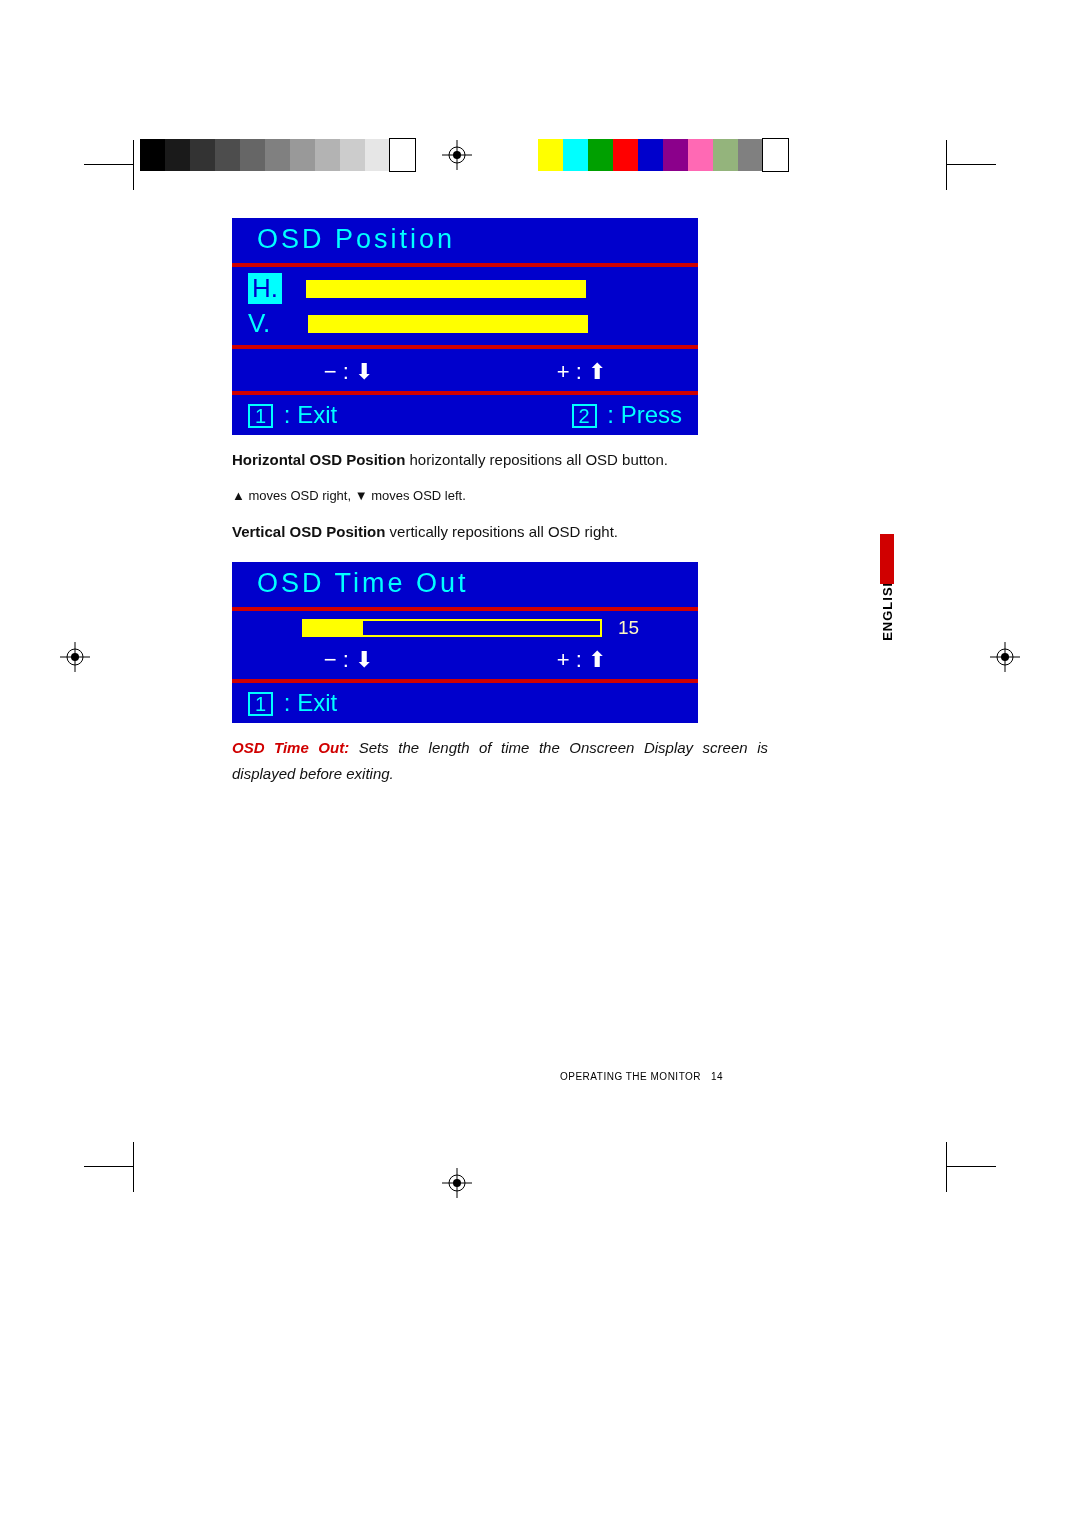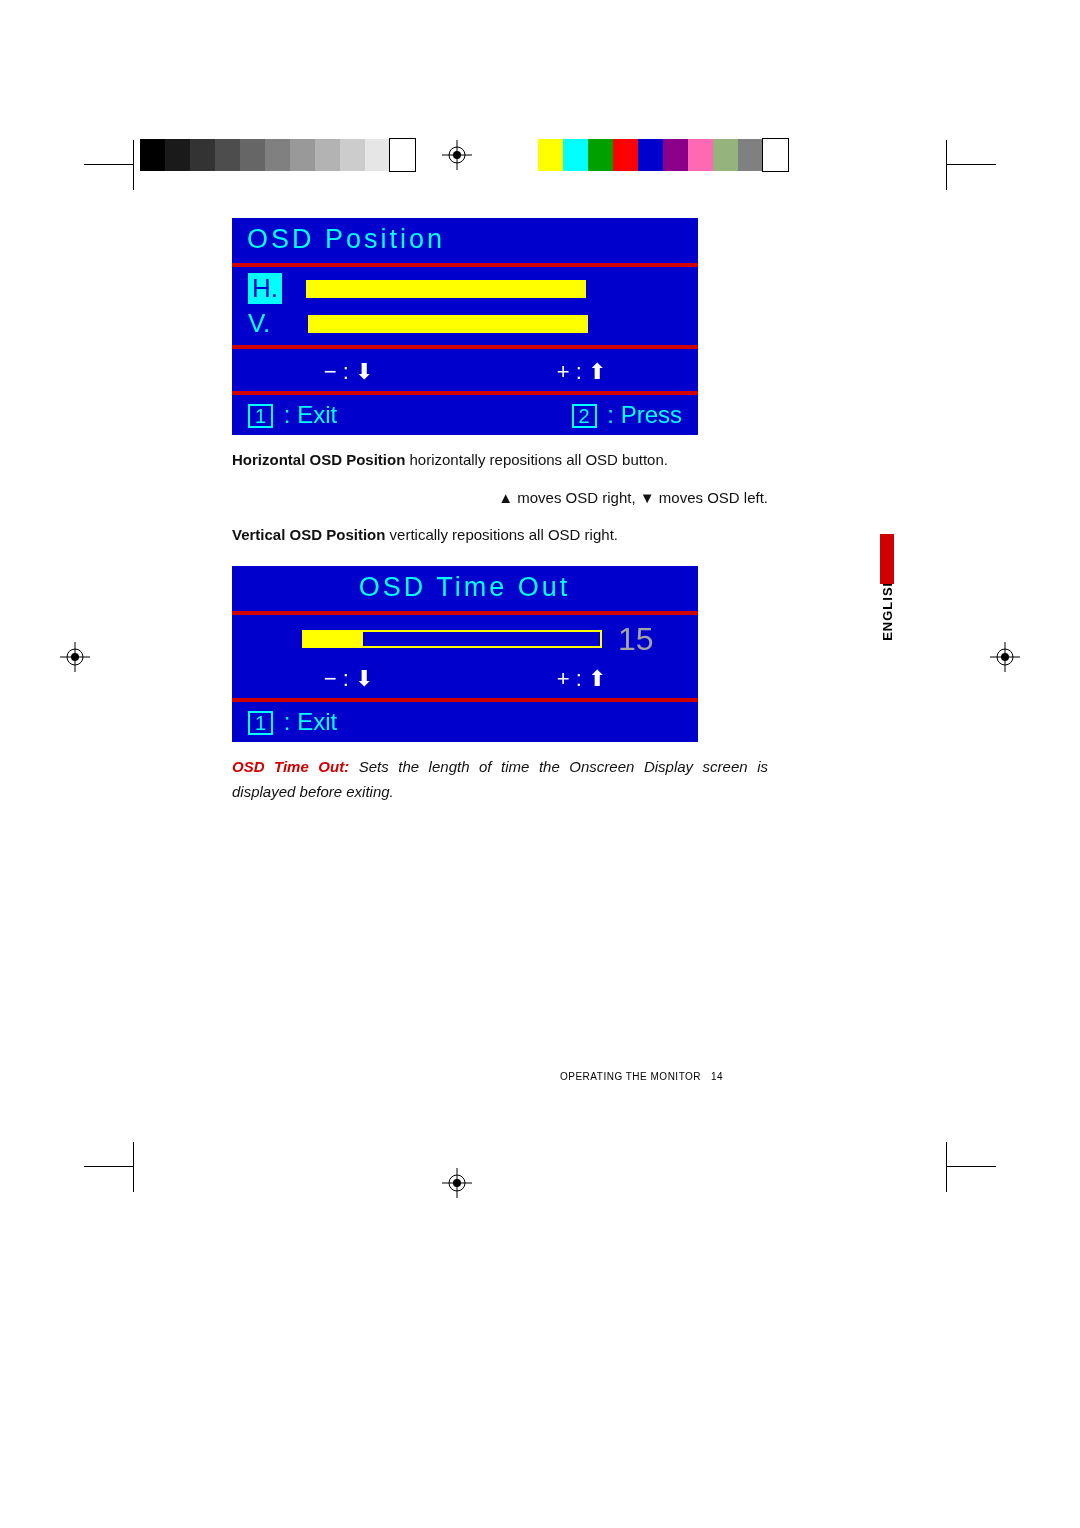--- a/index.html
+++ b/index.html
@@ -25,38 +25,38 @@
   .colorbar { position: absolute; top: 139px; left: 538px; display: flex; }
   .colorbar div { width: 25px; height: 32px; }
 
   .regmark { position: absolute; width: 30px; height: 30px; }
   .regmark svg { width: 30px; height: 30px; }
 
   .content { position: absolute; left: 232px; top: 218px; width: 536px; }
 
   
   .osd { background: #0000cc; width: 466px; margin-left: 0; color: #fff; padding: 6px 0 0 0; }
-  .osd-title { color: #00ffff; font-size: 27px; letter-spacing: 3px; padding: 0 16px 4px 15px; font-family: Arial, sans-serif; }
+  .osd-title { color: #00ffff; font-size: 27px; letter-spacing: 3px; padding: 0 16px 4px 25px; font-family: Arial, sans-serif; }
   .redbar { height: 4px; background: #d00000; margin: 4px 0; }
   .osd-row { display: flex; align-items: center; padding: 2px 16px; }
   .osd-label { width: 60px; font-size: 26px; color: #00ffff; }
   .osd-label.sel { background: #00ffff; color: #0000cc; padding: 0 4px; width: auto; margin-right: 24px; }
   .slider { flex: 0 0 280px; height: 18px; border: 2px solid #ffff00; position: relative; }
   .slider .fill { position: absolute; left: 0; top: 0; bottom: 0; background: #ffff00; }
   .hintrow { display: flex; justify-content: space-around; padding: 6px 0 2px 0; font-size: 22px; }
   .hintrow span { color: #fff; }
   .footer { display: flex; justify-content: space-between; padding: 2px 16px 6px 16px; font-size: 24px; color: #00ffff; }
   .keybox { display: inline-block; border: 2px solid #00ffff; padding: 0 5px; margin-right: 4px; line-height: 20px; font-size: 20px; }
-  .timeout-val { color: #a3a3a3; font-size: 32px; margin-left: 16px; }
+  .timeout-val { color: #fef9c3; font-size: 19px; margin-left: 16px; }
 
   
   .para { font-size: 15px; line-height: 1.7; color: #111; margin-top: 12px; }
   .para .lead { color: #d00000; font-weight: bold; }
   .para b { font-weight: bold; }
-  .tri { font-size: 15px; text-align: right; }
+  .tri { font-size: 13px; }
 
   
   .langtab { position: absolute; right: 200px; top: 512px; }
   .langtab .txt { transform: rotate(-90deg); transform-origin: right top; font-size: 13px; font-weight: bold; letter-spacing: 1px; position: absolute; right: 0; top: 64px; }
   .langtab .bar { position: absolute; right: -14px; top: 22px; width: 14px; height: 50px; background: #d00000; }
 
   .footer-text { position: absolute; left: 560px; top: 1071px; font-size: 10px; letter-spacing: 0.5px; }
   .thick-up::before { content: "⬆"; }
   .thick-down::before { content: "⬇"; }
 </style>
@@ -176,21 +176,21 @@
   </div>
 
   <p class="para">
     <b>Horizontal OSD Position</b><span> horizontally repositions all OSD button.</span>
   </p>
   <p class="para tri">▲ moves OSD right, ▼  moves OSD left.</p>
   <p class="para">
     <b>Vertical OSD Position</b><span> vertically repositions all OSD right.</span>
   </p>
 
-  <div class="osd" style="margin-top:18px;text-align:center;">
+  <div class="osd" style="margin-top:18px;">
     <div class="osd-title">OSD Time Out</div>
     <div class="redbar"></div>
     <div class="osd-row" style="padding-left:70px;">
       <div class="slider" style="flex:0 0 300px;">
             <div class="fill" id="fill-t" style="width: 20%;"></div>
           </div>
       <span class="timeout-val">15</span>
     </div>
     <div class="hintrow">
       <span><span>− :</span> <span class="thick-down"></span></span>

